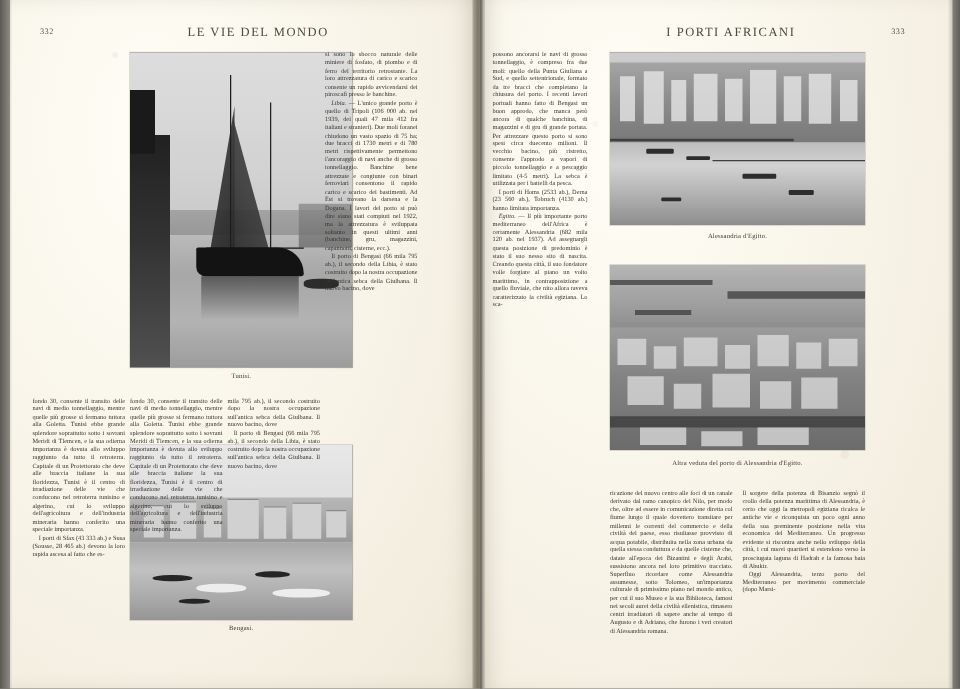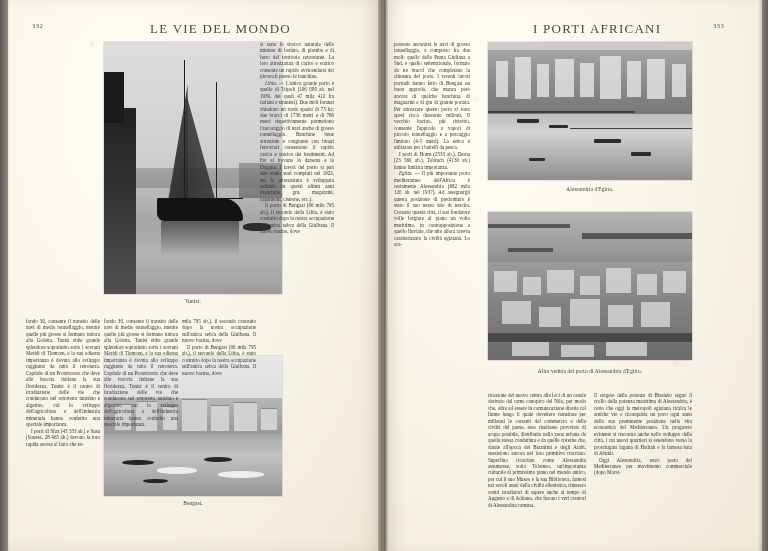--- a/index.html
+++ b/index.html
@@ -57,21 +57,21 @@
       radial-gradient(circle at 62% 18%, rgba(190,178,150,.30) 0 2px, transparent 3px),
       radial-gradient(circle at 88% 66%, rgba(175,162,135,.32) 0 3px, transparent 4px),
       radial-gradient(circle at 33% 88%, rgba(185,172,144,.28) 0 2px, transparent 3px),
       radial-gradient(circle at 74% 40%, rgba(195,184,158,.22) 0 4px, transparent 5px);
   }
 
   
   .runhead {
     position: absolute;
     font-family: "Liberation Serif", serif;
-    font-size: 13px;
+    font-size: 10px;
     letter-spacing: 1.25px;
     color: #4d4840;
     white-space: nowrap;
   }
   .folio {
     position: absolute;
     font-family: "Liberation Serif", serif;
     font-size: 6.6px;
     color: #55504a;
     letter-spacing: .4px;

